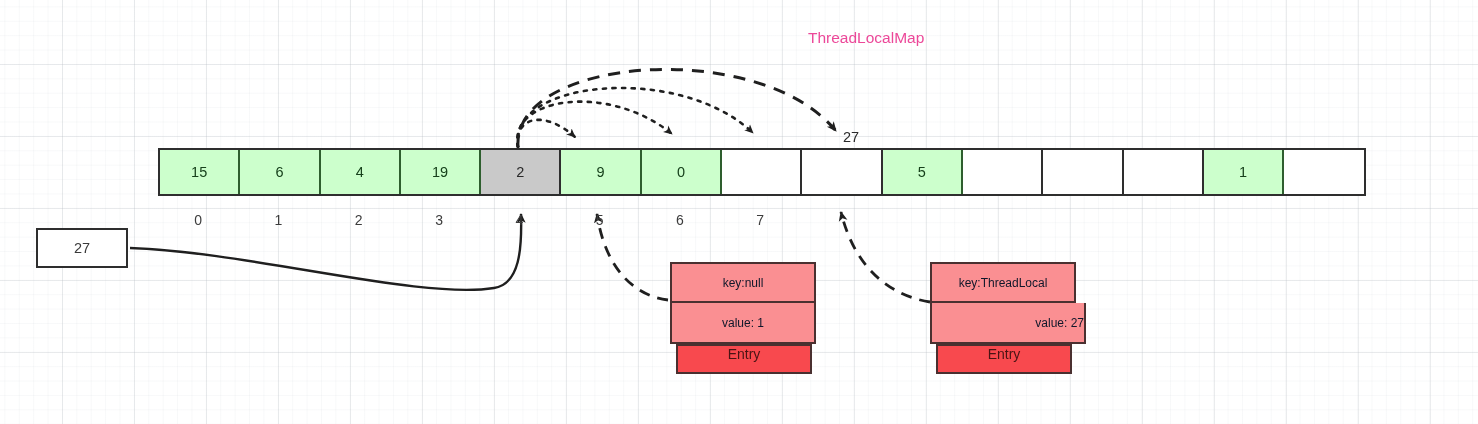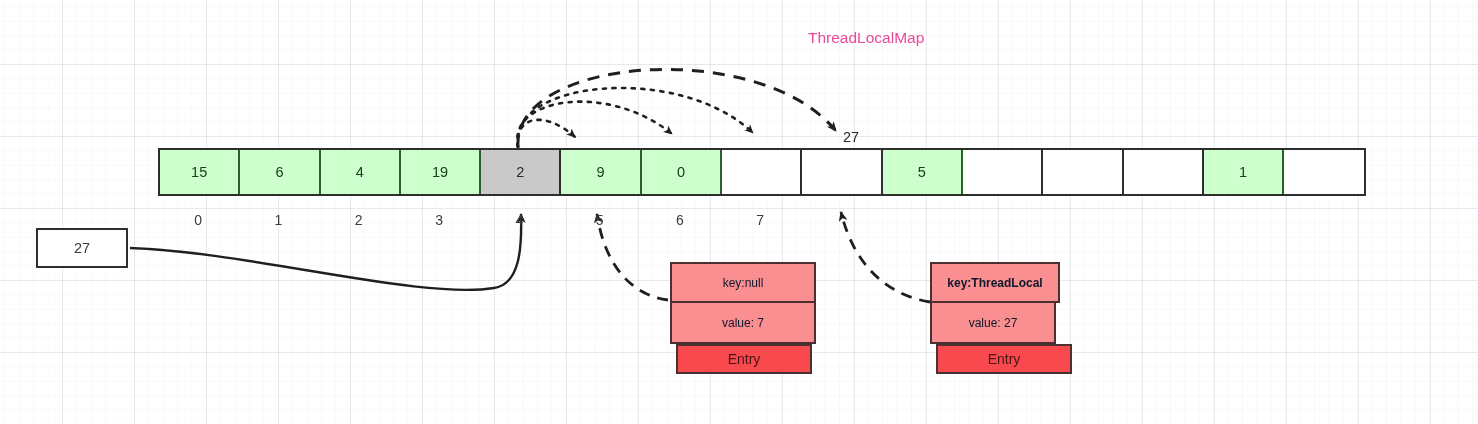--- a/index.html
+++ b/index.html
@@ -76,21 +76,21 @@
     background:#fa8f92;
     display:flex;align-items:center;justify-content:center;
     font-size:12px;color:#0f172a;
     height:41px;
   }
   .entry-row.value-row{border-top:none;}
   .entry-foot{
     box-sizing:border-box;
     border:2px solid #4a3030;
     background:#f8494e;
-    display:flex;align-items:center;justify-content:center;
+    display:flex;justify-content:center;
     font-size:14px;color:#4a1414;
     height:30px;
   }
 
   
   #arrow-value-label{
     position:absolute;left:843px;top:129px;
     font-size:14.5px;color:#2b2b2b;
   }
 
@@ -191,32 +191,32 @@
 
   <div id="source-box">
     <span>27</span>
   </div>
 
   <div class="entry-card" id="entry-card-0" style="left:670px;top:262px;">
     <div class="entry-row" style="width:146px;">
       <span>key:null</span>
     </div>
     <div class="entry-row value-row" style="width:146px;">
-      <span>value: 7</span>
+      <span>value: 1</span>
     </div>
     <div class="entry-foot" style="width:136px;margin-left:6px;">
       <span>Entry</span>
     </div>
   </div>
 
   <div class="entry-card" id="entry-card-1" style="left:930px;top:262px;">
-    <div class="entry-row" style="width:130px;font-weight:bold;">
+    <div class="entry-row" style="width:146px;">
       <span>key:ThreadLocal</span>
     </div>
-    <div class="entry-row value-row" style="width:126px;">
+    <div class="entry-row value-row" style="width:156px;justify-content:flex-end;">
       <span>value: 27</span>
     </div>
     <div class="entry-foot" style="width:136px;margin-left:6px;">
       <span>Entry</span>
     </div>
   </div>
 
 </div>
 
 </body></html>

